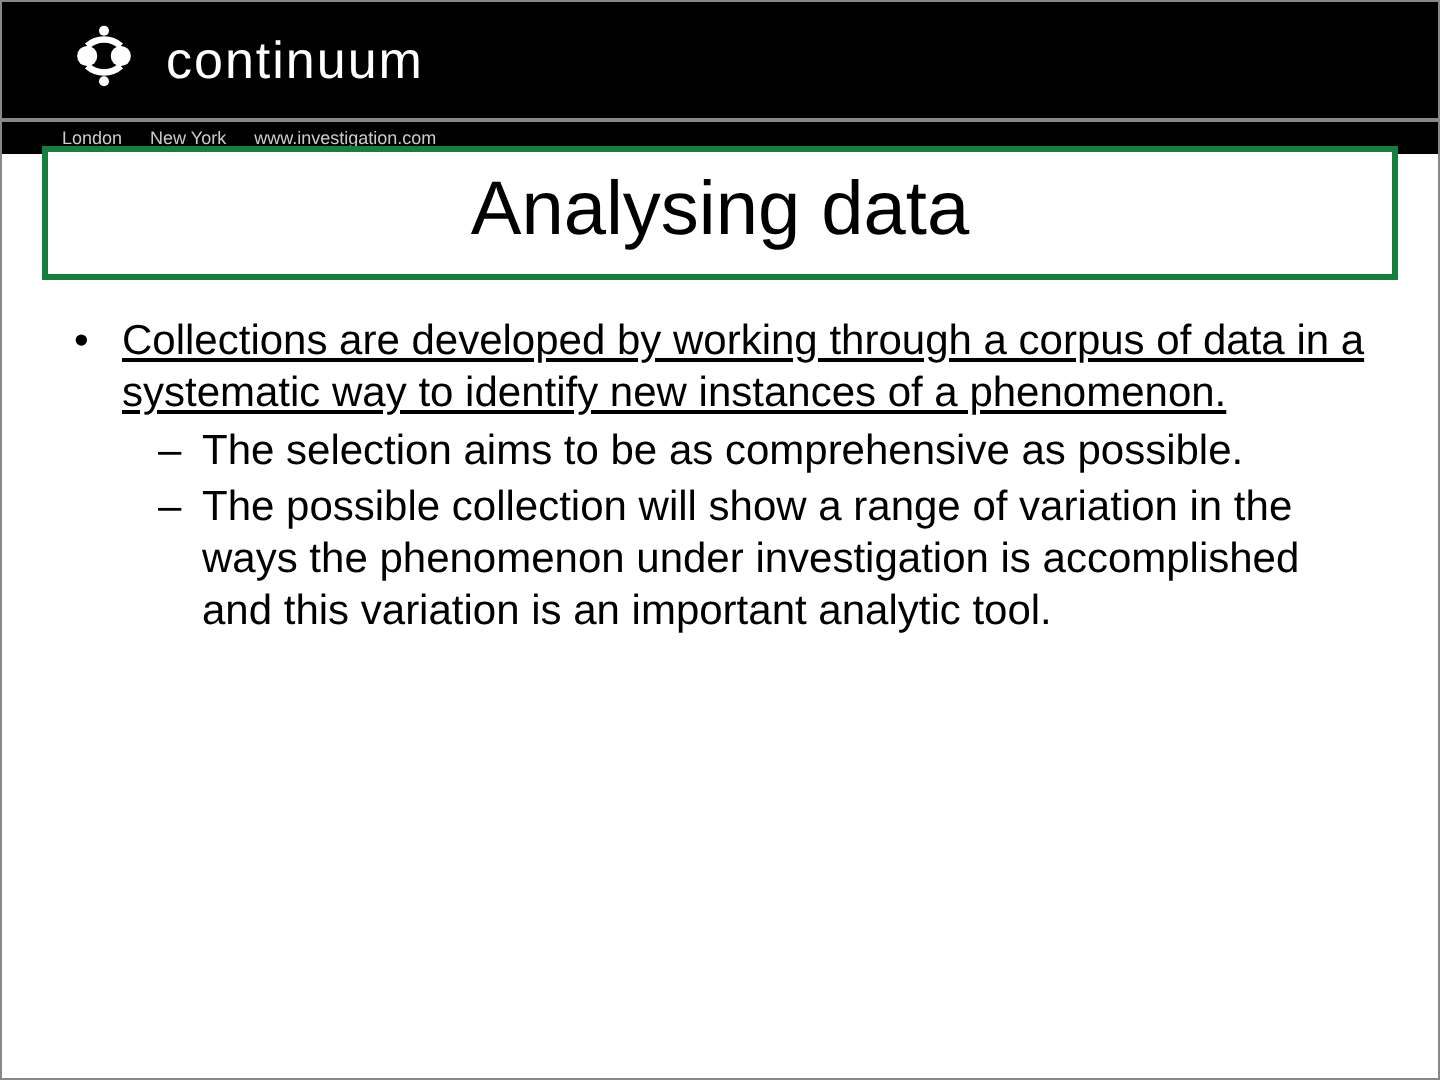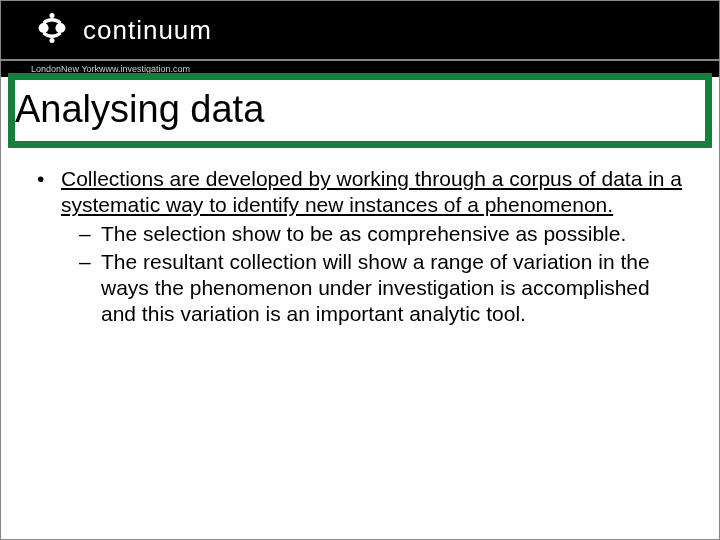--- a/index.html
+++ b/index.html
@@ -10,26 +10,26 @@
   }
   .brand-bar {
     width: 100%; height: 58px; background: #000; position: relative;
     display: flex; align-items: center;
   }
   .brand-bar .logo { display: flex; align-items: center; margin-left: 30px; gap: 10px; }
   .brand-bar .logo svg { width: 42px; height: 42px; }
   .brand-bar .logo-text { color: #fff; font-size: 26px; letter-spacing: 1px; font-weight: 400; font-family: Arial, sans-serif; }
   .sub-bar {
     width: 100%; height: 18px; background: #000; display: flex; align-items: center;
-    padding-left: 30px; border-top: 2px solid #888;
+    padding-left: 30px; gap: 14px; border-top: 2px solid #888;
   }
   .sub-bar span { color: #ccc; font-size: 9px; }
   .title-box {
-    margin: 0 7px; margin-top: -4px; background: #fff;
-    border: 7px solid #15803d; padding: 8px 0 10px 0; 
+    margin: 0 20px; margin-top: -4px; background: #fff;
+    border: 3px solid #15803d; padding: 8px 0 10px 0; text-align: center;
     position: relative; z-index: 2;
   }
   .title-box h1 { font-size: 38px; font-weight: 400; font-family: Arial, sans-serif; }
   .content {
     padding: 18px 36px 0 36px;
   }
   .bullet-l1 { display: flex; font-size: 21px; line-height: 1.25; margin-bottom: 2px; }
   .bullet-l1 .dot { width: 24px; flex-shrink: 0; }
   .bullet-l1 .txt { flex: 1; text-decoration: underline; }
   .bullet-l2 { display: flex; font-size: 21px; line-height: 1.25; margin-left: 42px; margin-top: 2px; }
@@ -67,21 +67,21 @@
     <h1>Analysing data</h1>
   </div>
 
   <div class="content">
     <div class="bullet-l1">
       <div class="dot">•</div>
       <div class="txt">Collections are developed by working through a corpus of data in a systematic way to identify new instances of a phenomenon.</div>
     </div>
     <div class="bullet-l2">
       <div class="dash">–</div>
-      <div class="txt">The selection show to be as comprehensive as possible.</div>
+      <div class="txt">The selection aims to be as comprehensive as possible.</div>
     </div>
     <div class="bullet-l2">
       <div class="dash">–</div>
-      <div class="txt">The resultant collection will show a range of variation in the ways the phenomenon under investigation is accomplished and this variation is an important analytic tool.</div>
+      <div class="txt">The possible collection will show a range of variation in the ways the phenomenon under investigation is accomplished and this variation is an important analytic tool.</div>
     </div>
   </div>
 
 </div>
 
 </body></html>

